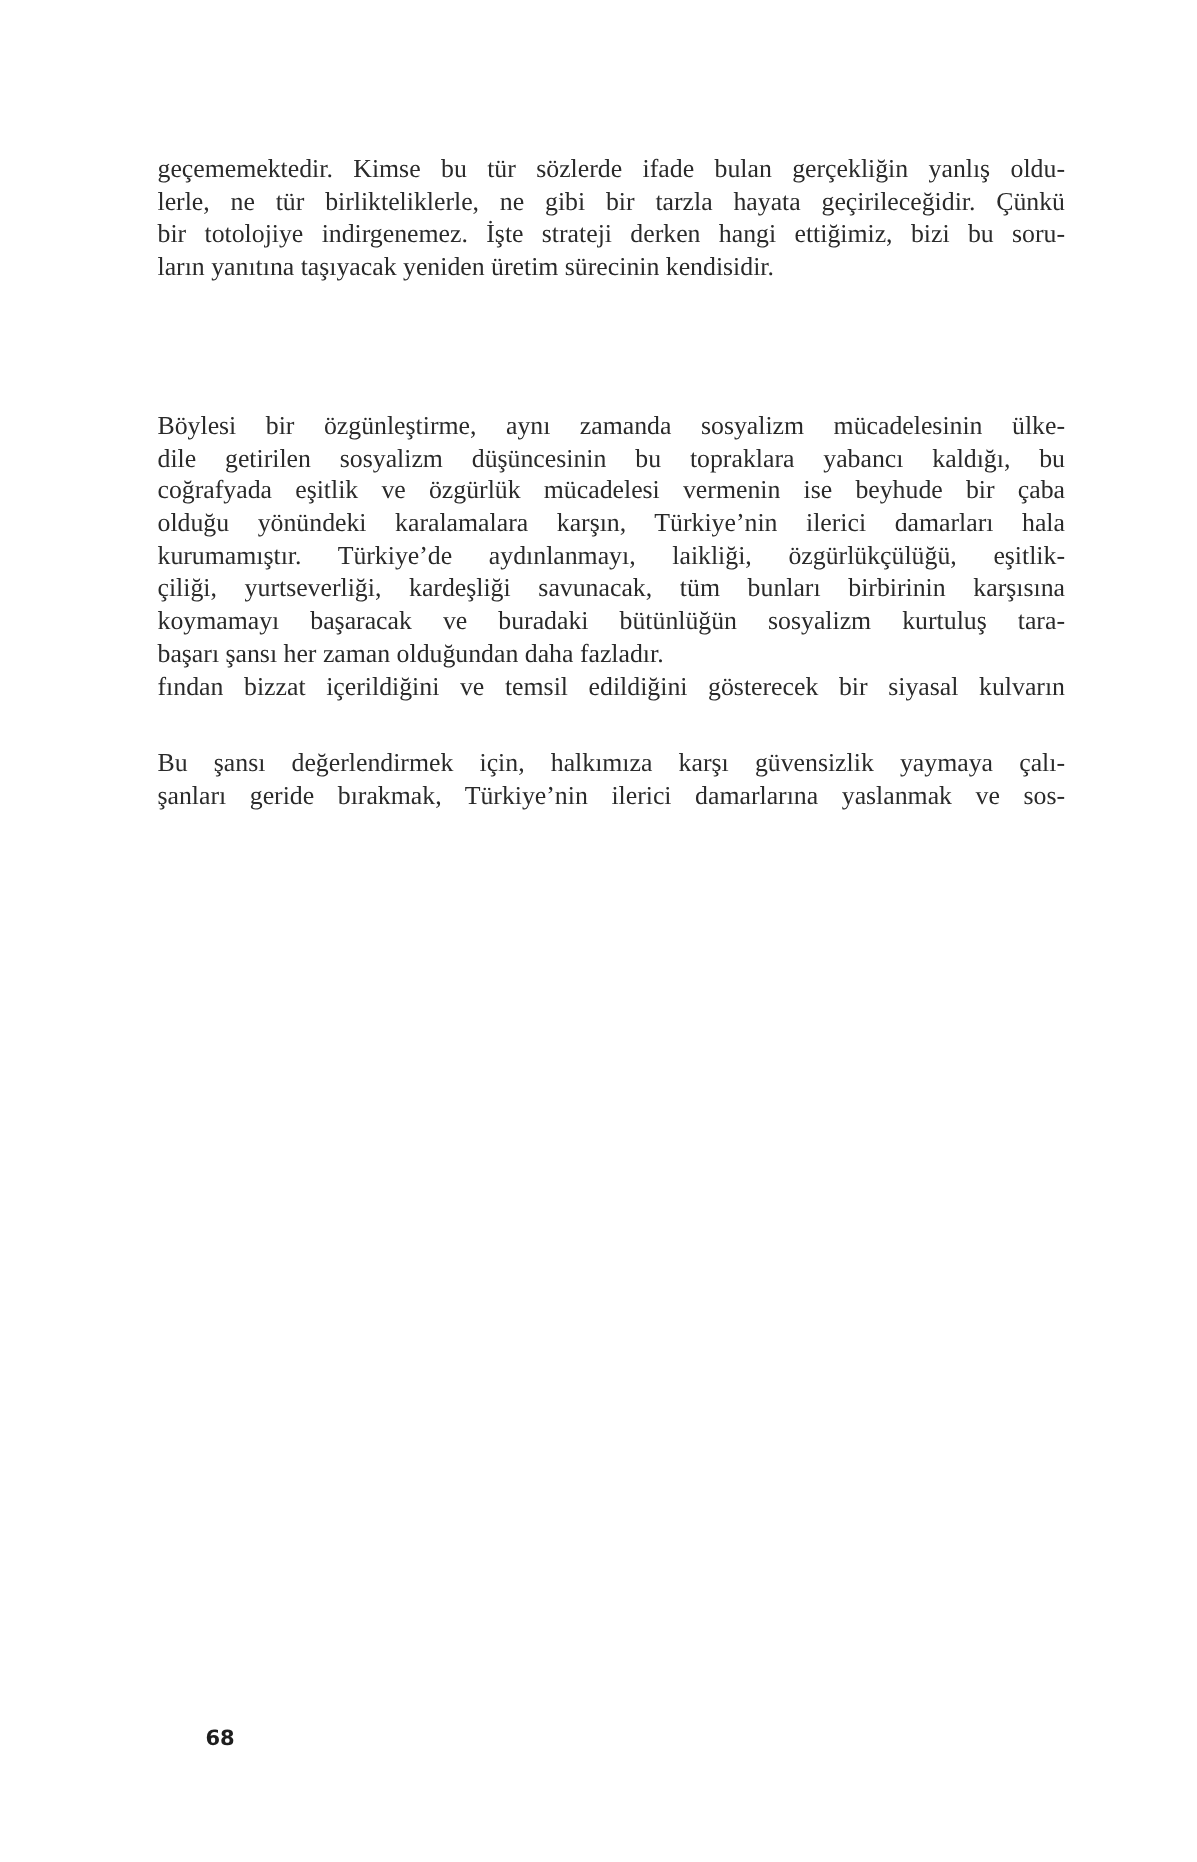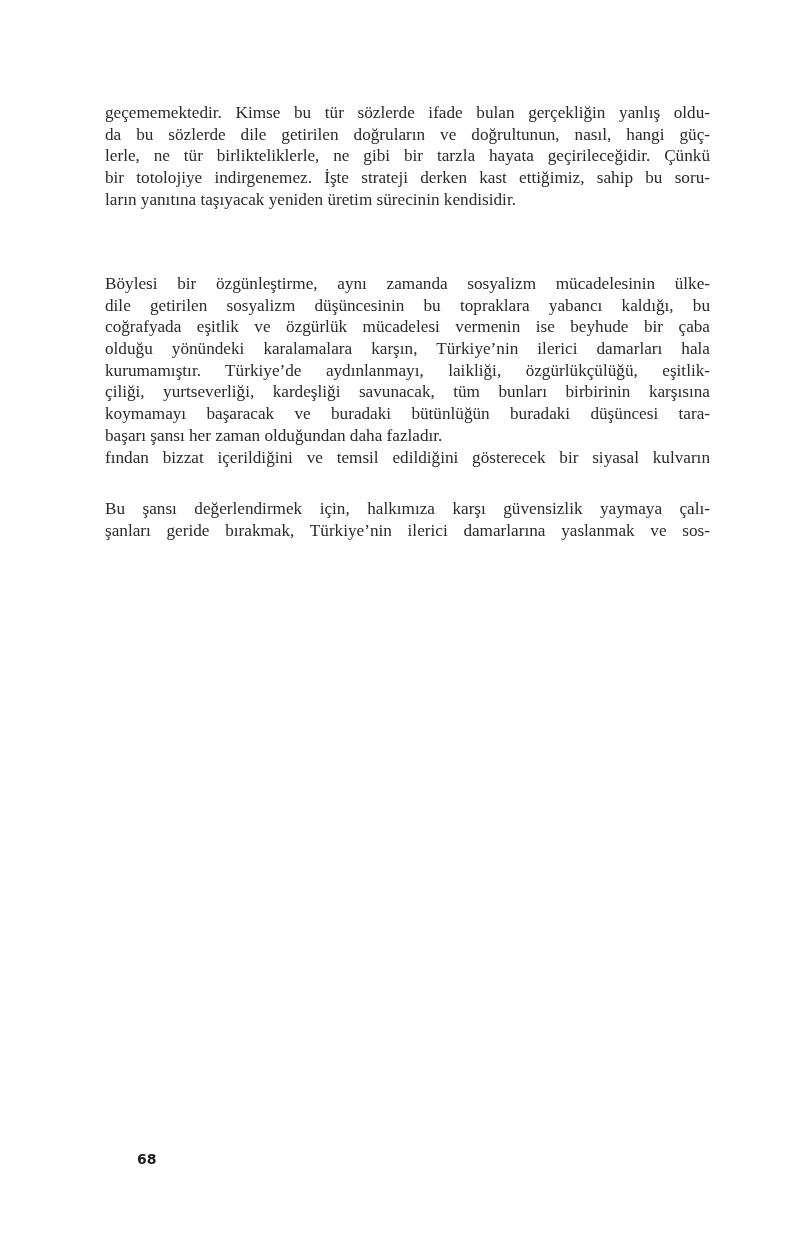--- a/index.html
+++ b/index.html
@@ -26,36 +26,35 @@
   }
 </style>
 </head>
 <body>
 
 <div class="page">
 
   <div class="text-block" id="p1">
     <p class="para">
       <span class="line">geçememektedir. Kimse bu tür sözlerde ifade bulan gerçekliğin yanlış oldu-</span>
-      <span class="line">da bu sözlerde dile getirilen doğruların ve doğrultunun, nasıl, hangi güç-</span>
       <span class="line">lerle, ne tür birlikteliklerle, ne gibi bir tarzla hayata geçirileceğidir. Çünkü</span>
-      <span class="line">bir totolojiye indirgenemez. İşte strateji derken kast ettiğimiz, sahip bu soru-</span>
+      <span class="line">bir totolojiye indirgenemez. İşte strateji derken hangi ettiğimiz, bizi bu soru-</span>
       <span class="line last">ların yanıtına taşıyacak yeniden üretim sürecinin kendisidir.</span>
     </p>
   </div>
 
   <div class="text-block" id="p2">
     <p class="para">
       <span class="line">Böylesi bir özgünleştirme, aynı zamanda sosyalizm mücadelesinin ülke-</span>
       <span class="line">dile getirilen sosyalizm düşüncesinin bu topraklara yabancı kaldığı, bu</span>
       <span class="line">coğrafyada eşitlik ve özgürlük mücadelesi vermenin ise beyhude bir çaba</span>
       <span class="line">olduğu yönündeki karalamalara karşın, Türkiye’nin ilerici damarları hala</span>
       <span class="line">kurumamıştır. Türkiye’de aydınlanmayı, laikliği, özgürlükçülüğü, eşitlik-</span>
       <span class="line">çiliği, yurtseverliği, kardeşliği savunacak, tüm bunları birbirinin karşısına</span>
-      <span class="line">koymamayı başaracak ve buradaki bütünlüğün buradaki düşüncesi tara-</span>
+      <span class="line">koymamayı başaracak ve buradaki bütünlüğün sosyalizm kurtuluş tara-</span>
       <span class="line last">başarı şansı her zaman olduğundan daha fazladır.</span>
       <span class="line">fından bizzat içerildiğini ve temsil edildiğini gösterecek bir siyasal kulvarın</span>
     </p>
   </div>
 
   <div class="text-block" id="p3">
     <p class="para">
       <span class="line">Bu şansı değerlendirmek için, halkımıza karşı güvensizlik yaymaya çalı-</span>
       <span class="line">şanları geride bırakmak, Türkiye’nin ilerici damarlarına yaslanmak ve sos-</span>
     </p>

